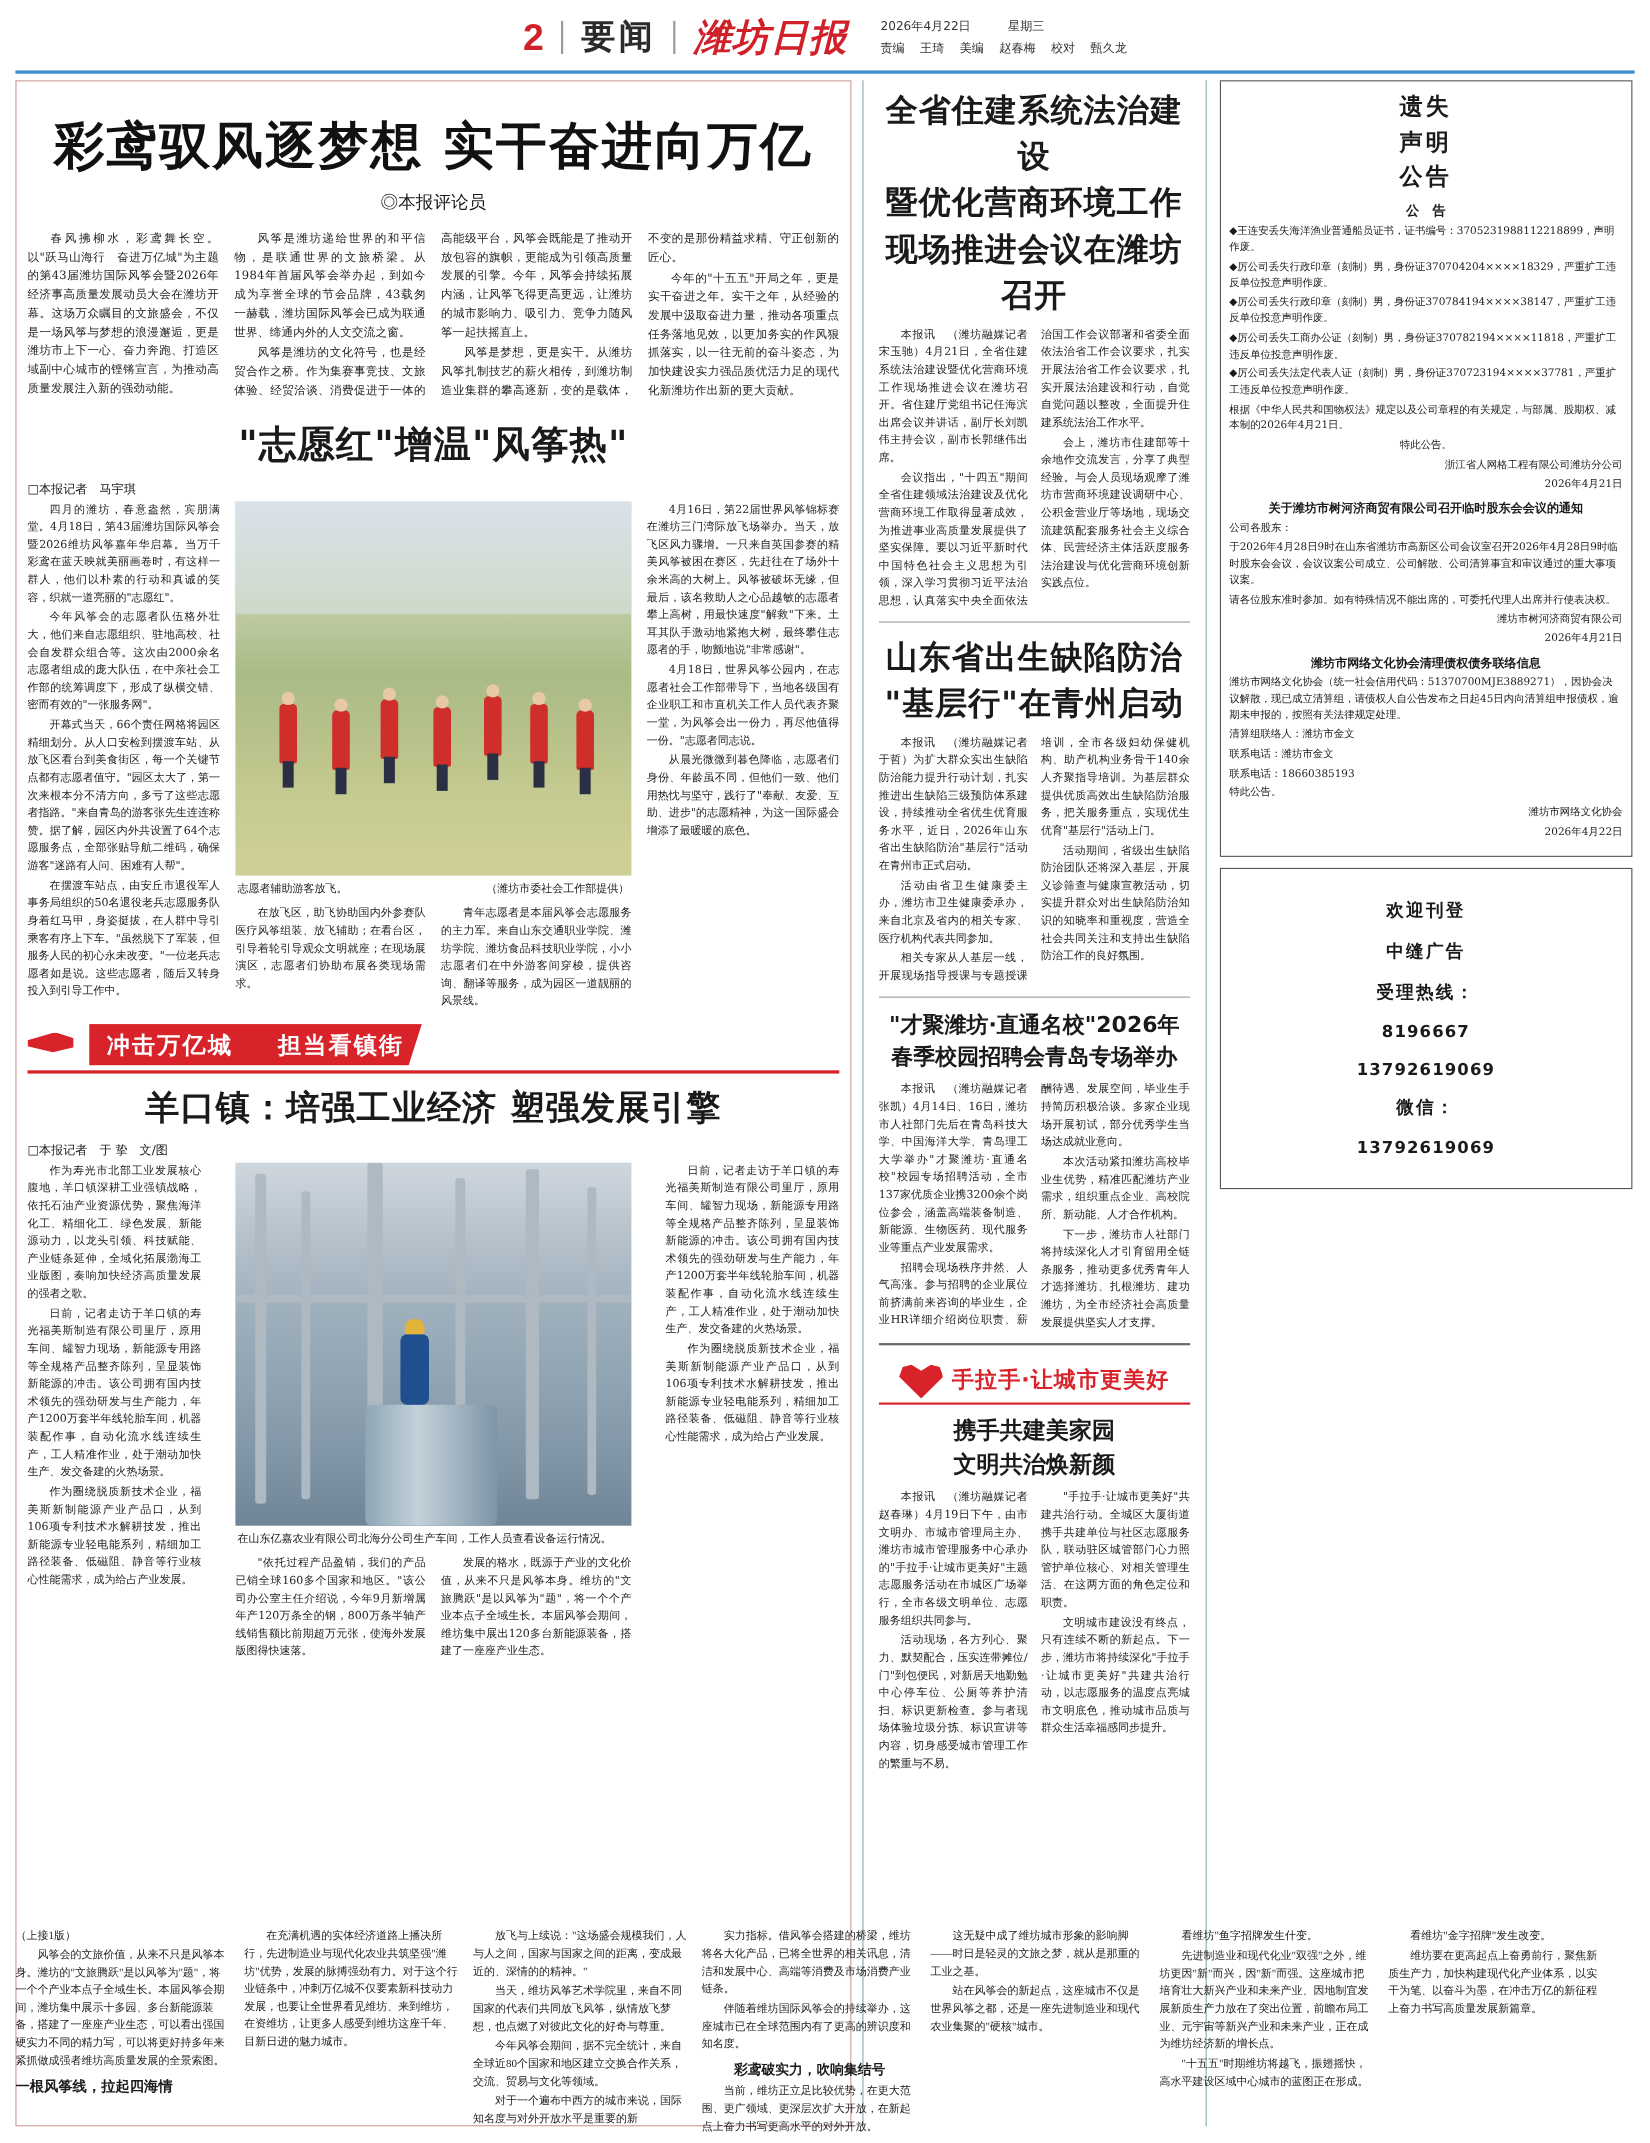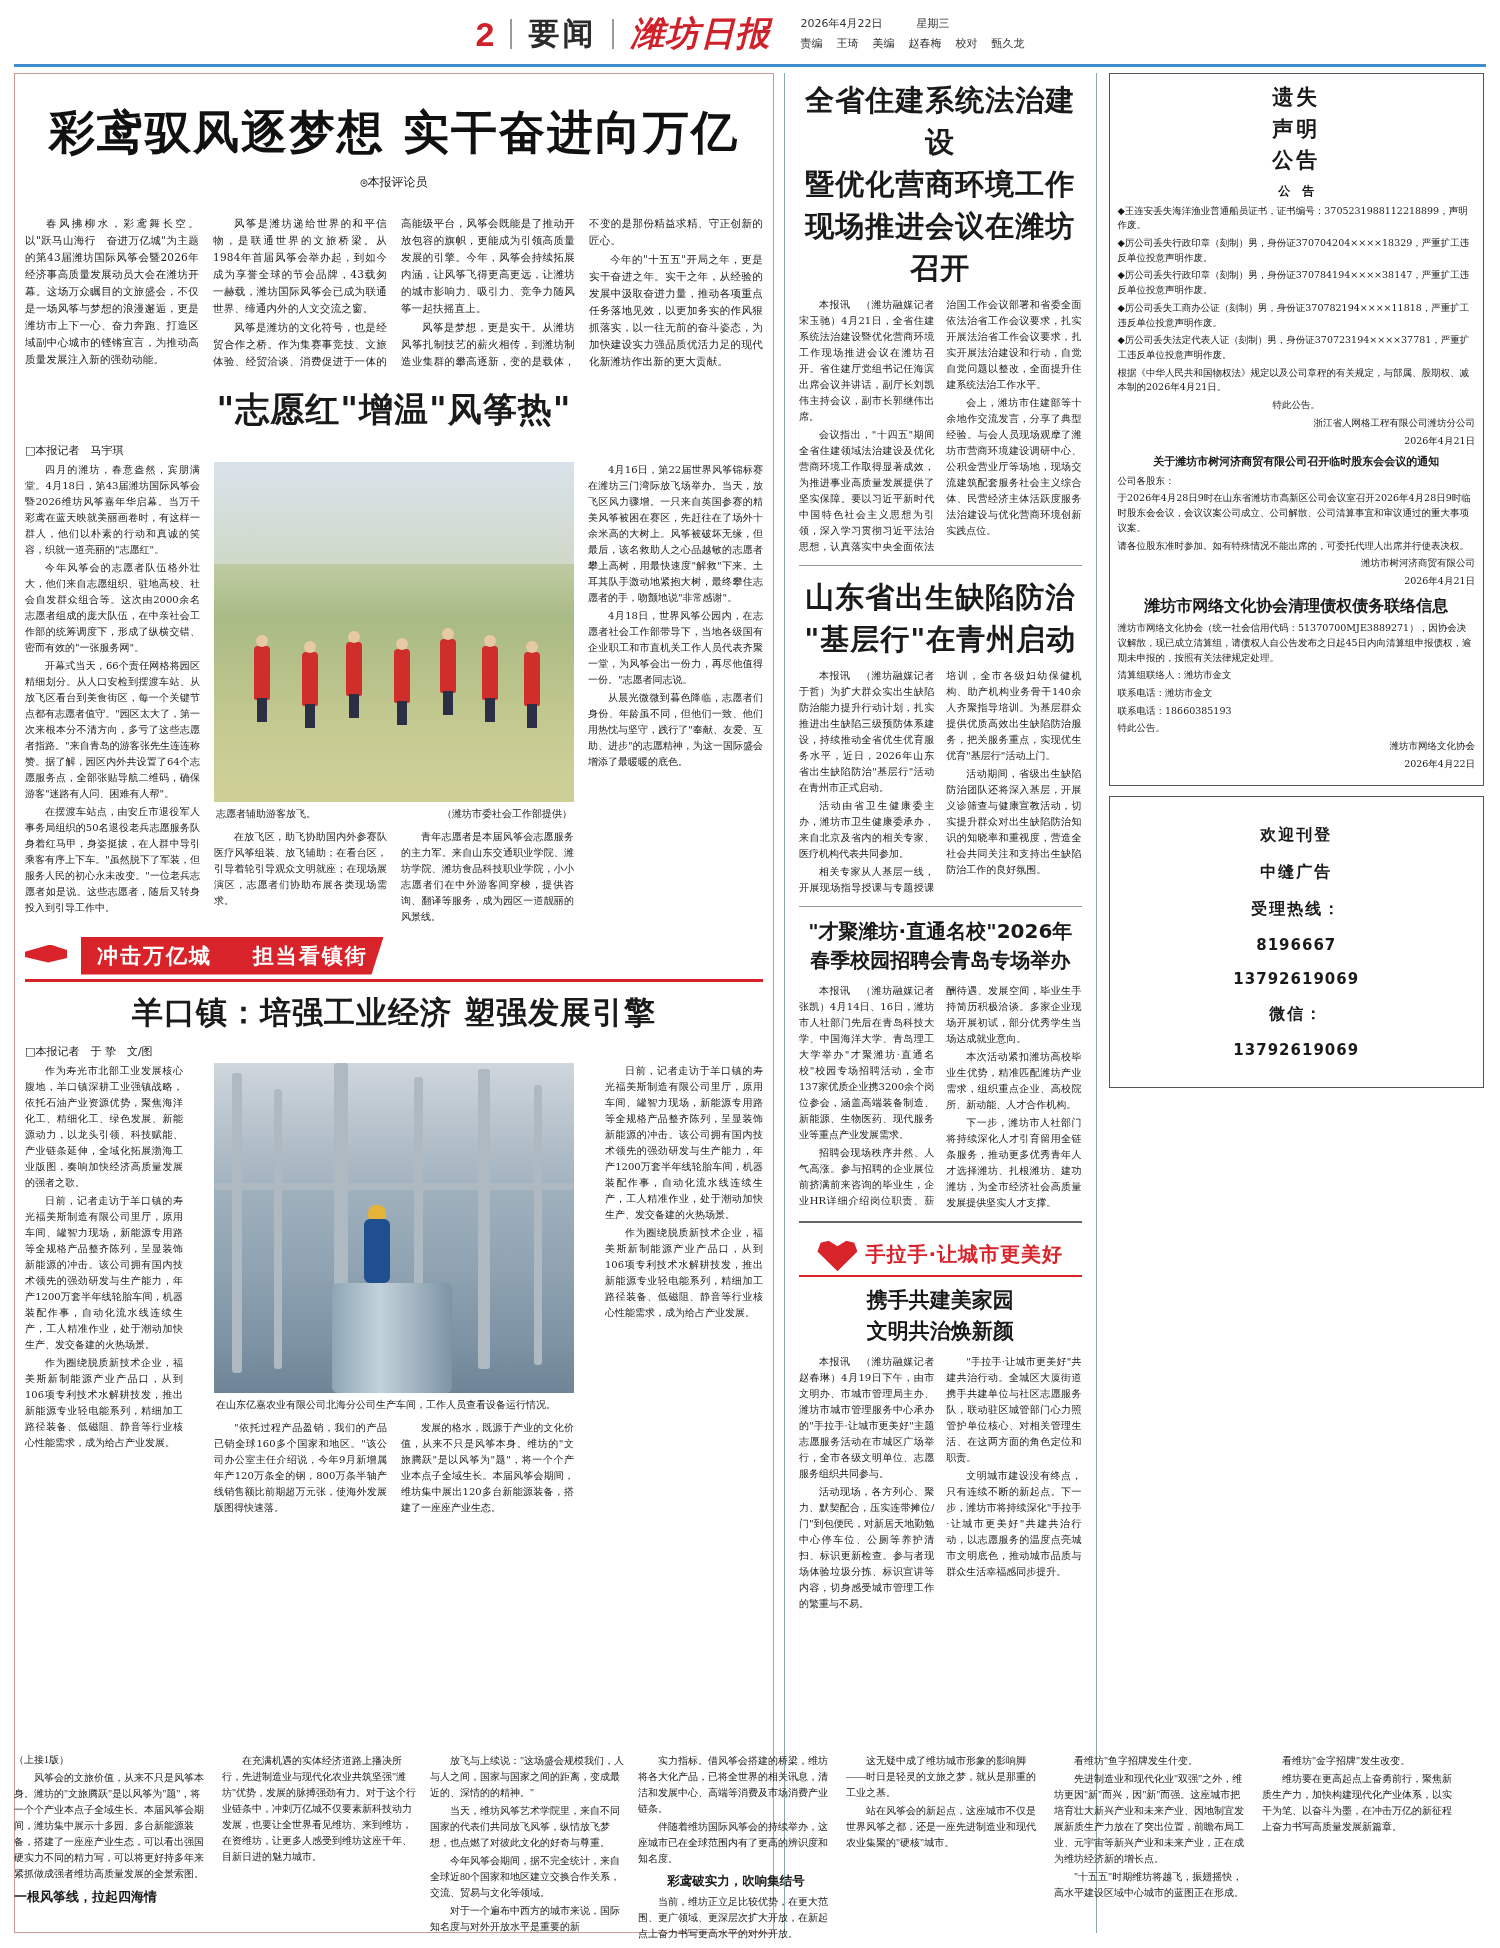--- a/index.html
+++ b/index.html
@@ -57,21 +57,21 @@
   
   .headline-main {
     font-family: "DejaVu Serif", serif;
     font-weight: bold;
     font-size: 46px;
     text-align: center;
     letter-spacing: 2px;
     margin: 20px 0 10px 0;
     color: #111;
   }
-  .byline-center { text-align: center; font-size: 12px; margin-bottom: 24px; font-family: Liberation Mono, monospace; }
+  .byline-center { text-align: center; font-size: 16px; margin-bottom: 14px; font-family: Liberation Serif, serif; }
   .headline-2 {
     font-family: "DejaVu Serif", serif;
     font-weight: bold; font-size: 34px; text-align: center;
     letter-spacing: 1px; margin: 16px 0 10px 0;
   }
   .headline-3 {
     font-family: "DejaVu Sans", sans-serif;
     font-weight: bold; font-size: 29px; text-align: center;
     line-height: 1.45; letter-spacing: 1px; margin: 6px 0 8px 0;
   }
@@ -385,21 +385,21 @@
           <p class="right">2026年4月21日</p>
         </div>
         <div class="sub" style="font-size:11px; line-height:1.4;">关于潍坊市树河济商贸有限公司召开临时股东会会议的通知</div>
         <div class="lines">
           <p>公司各股东：</p>
           <p>于2026年4月28日9时在山东省潍坊市高新区公司会议室召开2026年4月28日9时临时股东会会议，会议议案公司成立、公司解散、公司清算事宜和审议通过的重大事项议案。</p>
           <p>请各位股东准时参加。如有特殊情况不能出席的，可委托代理人出席并行使表决权。</p>
           <p class="right">潍坊市树河济商贸有限公司</p>
           <p class="right">2026年4月21日</p>
         </div>
-        <div class="sub" style="font-size:16px; line-height:1.4;">潍坊市网络文化协会清理债权债务联络信息</div>
+        <div class="sub" style="font-size:11px; line-height:1.4;">潍坊市网络文化协会清理债权债务联络信息</div>
         <div class="lines">
           <p>潍坊市网络文化协会（统一社会信用代码：51370700MJE3889271），因协会决议解散，现已成立清算组，请债权人自公告发布之日起45日内向清算组申报债权，逾期未申报的，按照有关法律规定处理。</p>
           <p>清算组联络人：潍坊市金文</p>
           <p>联系电话：潍坊市金文</p>
           <p>联系电话：18660385193</p>
           <p>特此公告。</p>
           <p class="right">潍坊市网络文化协会</p>
           <p class="right">2026年4月22日</p>
         </div>
       </div>

